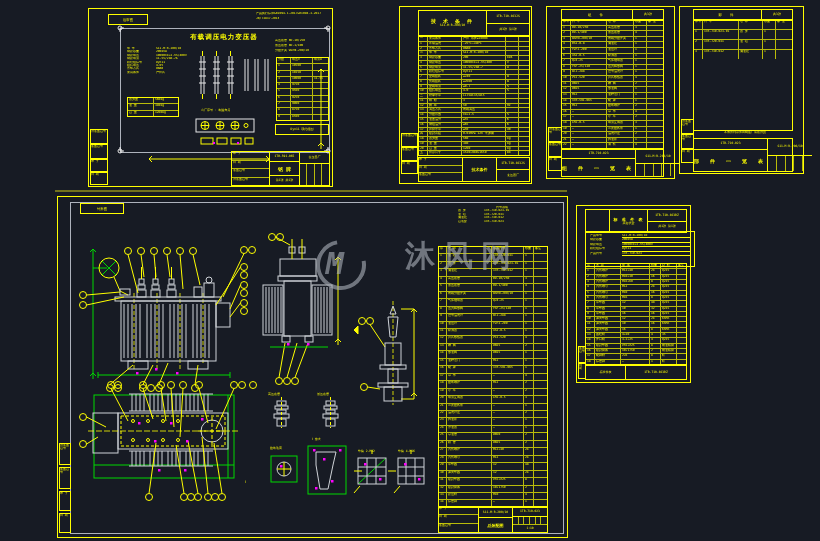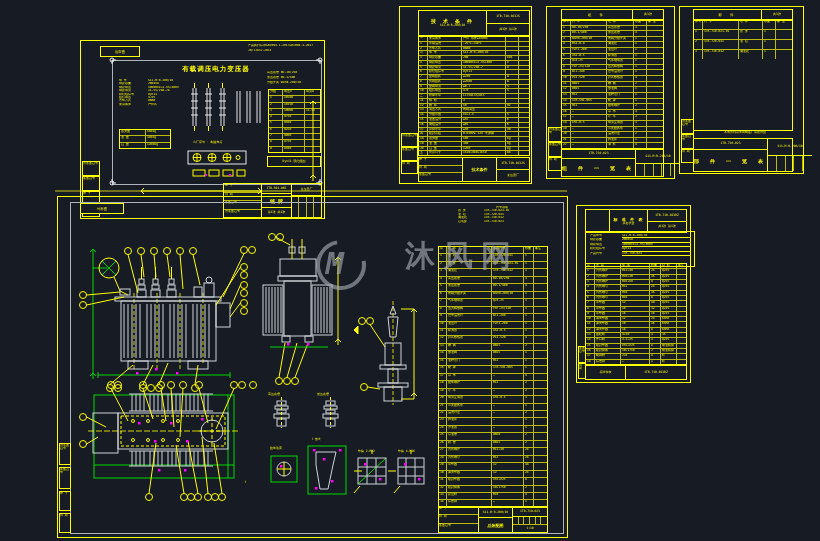--- a/index.html
+++ b/index.html
@@ -39,21 +39,21 @@
   .wm-url{position:absolute;left:48px;top:38px;font-size:14px;font-weight:bold;letter-spacing:1px;white-space:nowrap;}
   svg{position:absolute;left:0;top:0;}
   .fold{position:absolute;left:55px;top:190px;width:512px;height:2px;background:#72721e;}
 </style>
 </head>
 <body>
 
 <div class="stage">
   <div class="fold"></div>
 
-  <div class="sheet" style="left:80px;top:8px;width:243px;height:177px;margin-top:32px;">
+  <div class="sheet" style="left:88px;top:8px;width:243px;height:177px;">
     <div class="inframe" style="left:31px;top:19px;width:208px;height:123px;"></div>
     <div class="abs yb cellc t3" style="left:19px;top:5px;width:38px;height:9px;">
       <span>送审图</span>
     </div>
     <div class="abs t2" style="left:167px;top:3px;width:70px;height:15px;">
       
     <div class="pl">产品执行标准</div><div class="pl">GB1094.1-2013</div><div class="pl">GB1094.3-2017</div><div class="pl">JB/T3837-2016</div></div>
     <div class="abs t6 cellc" style="left:70px;top:23px;width:130px;height:10px;font-weight:bold;letter-spacing:1px;">
       <span>有载调压电力变压器</span>
     </div>

